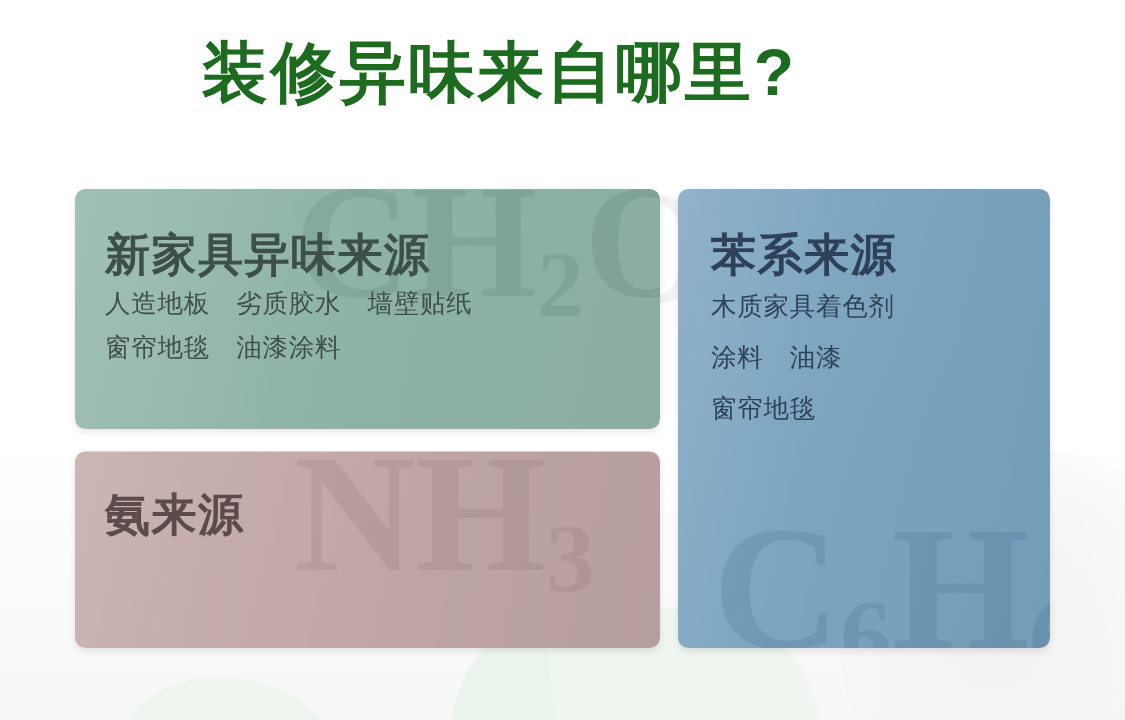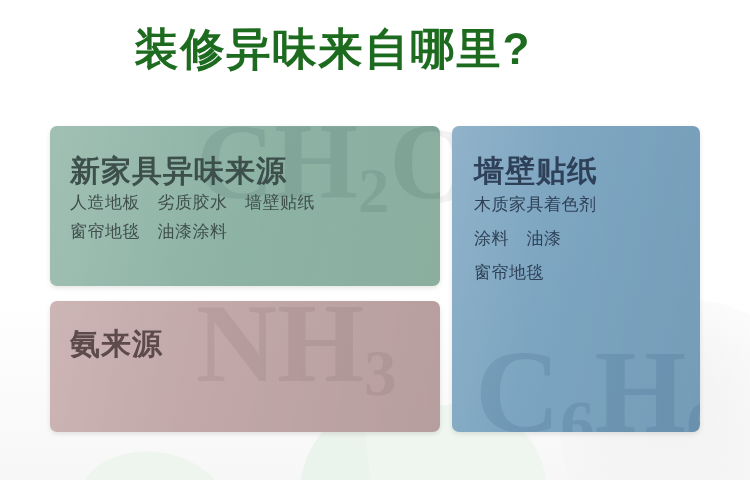--- a/index.html
+++ b/index.html
@@ -270,20 +270,20 @@
     <div class="sheen"></div>
     <div class="card-body">
       <div class="card-head">氨来源</div>
     </div>
   </div>
 
   <div class="card" id="card-benzene">
     <div class="wm-in"><span>C</span><span class="sub">6</span><span>H</span><span class="sub">6</span></div>
     <div class="sheen"></div>
     <div class="card-body">
-      <div class="card-head">墙壁贴纸</div>
+      <div class="card-head">苯系来源</div>
       <div class="card-line">木质家具着色剂</div>
       <div class="card-line">涂料　油漆</div>
       <div class="card-line">窗帘地毯</div>
     </div>
   </div>
 
 </div>
 
 </body></html>

